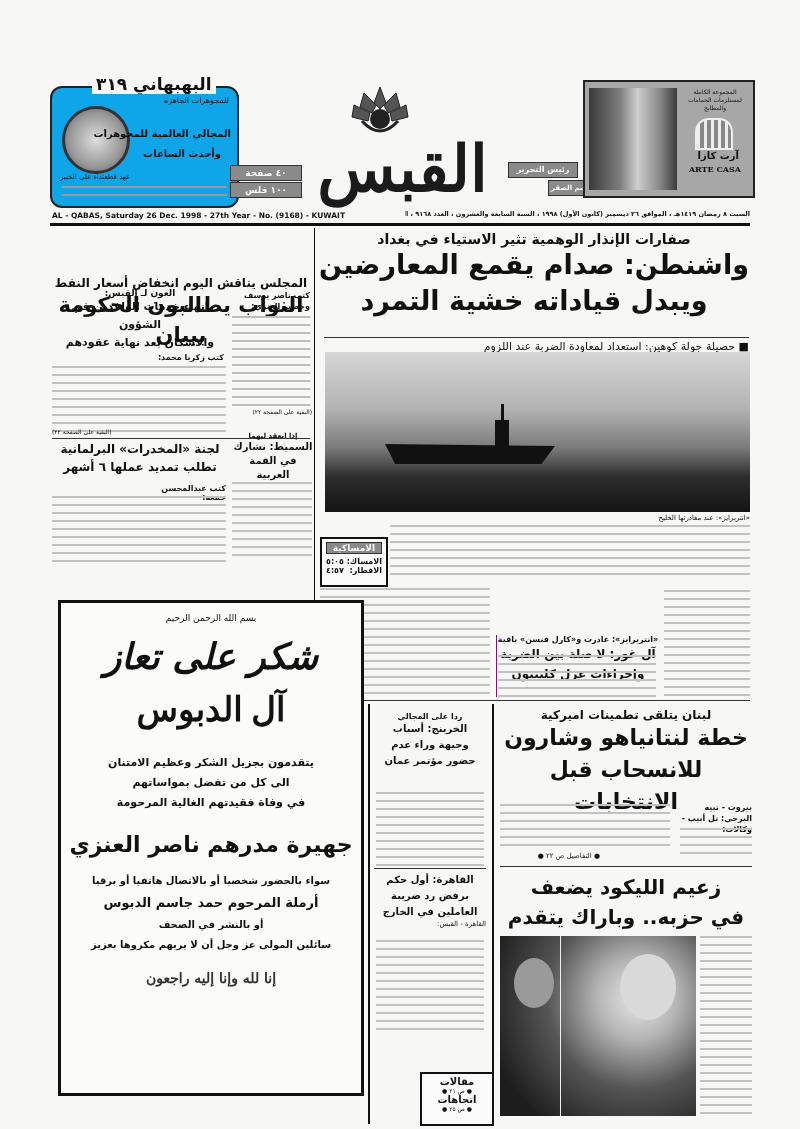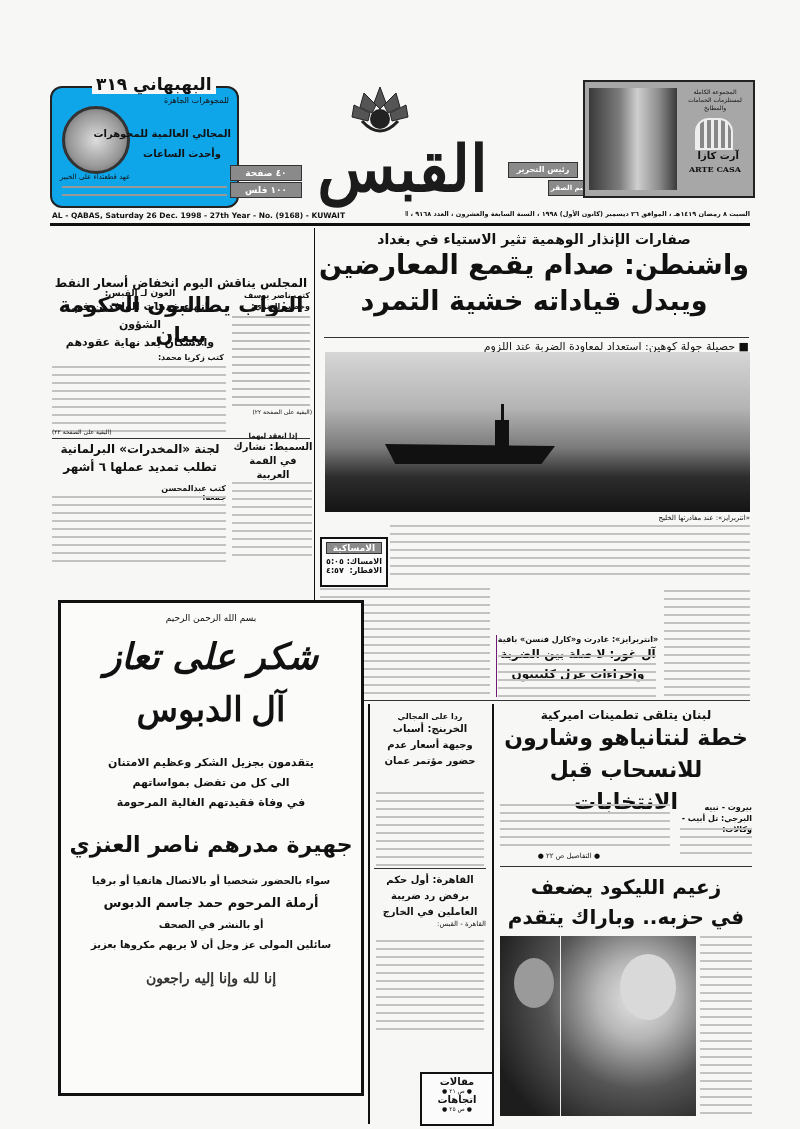--- a/index.html
+++ b/index.html
@@ -156,21 +156,21 @@
   <div class="hed" style="font-size:13px;line-height:24px;">أرملة المرحوم حمد جاسم الدبوس</div>
   <div class="hed" style="font-size:10px;line-height:20px;">أو بالنشر في الصحف</div>
   <div class="hed" style="font-size:10px;line-height:20px;">سائلين المولى عز وجل أن لا يريهم مكروها بعزيز</div>
   <div class="hed serif" style="font-size:14px;line-height:30px;margin-top:8px;color:#333;">إنا لله وإنا إليه راجعون</div>
 </div>
 
 <div class="vrule" style="left:368px;top:704px;height:420px;"></div>
 <div class="abs" style="left:374px;top:712px;width:112px;height:78px;">
   <div class="hed" style="font-size:8px;">ردا على المجالي</div>
   <div class="hed" style="font-size:10px;line-height:16px;">الخرينج: أسباب</div>
-  <div class="hed" style="font-size:10px;line-height:16px;">وجيهة أسعار عدم</div>
+  <div class="hed" style="font-size:10px;line-height:16px;">وجيهة وراء عدم</div>
   <div class="hed" style="font-size:10px;line-height:16px;">حضور مؤتمر عمان</div>
 </div>
 <div class="abs" style="left:376px;top:792px;width:108px;height:74px;background:repeating-linear-gradient(180deg,#c2c2c2 0 2px,transparent 2px 8px);"></div>
 <div class="abs thin" style="left:374px;top:868px;width:112px;"></div>
 
 <div class="abs" style="left:374px;top:872px;width:112px;height:66px;">
   <div class="hed" style="font-size:10px;line-height:16px;">القاهرة: أول حكم</div>
   <div class="hed" style="font-size:10px;line-height:16px;">برفض رد ضريبة</div>
   <div class="hed" style="font-size:10px;line-height:16px;">العاملين في الخارج</div>
   <div class="rtl" style="font-size:7px;text-align:right;">القاهرة - القبس:</div>

